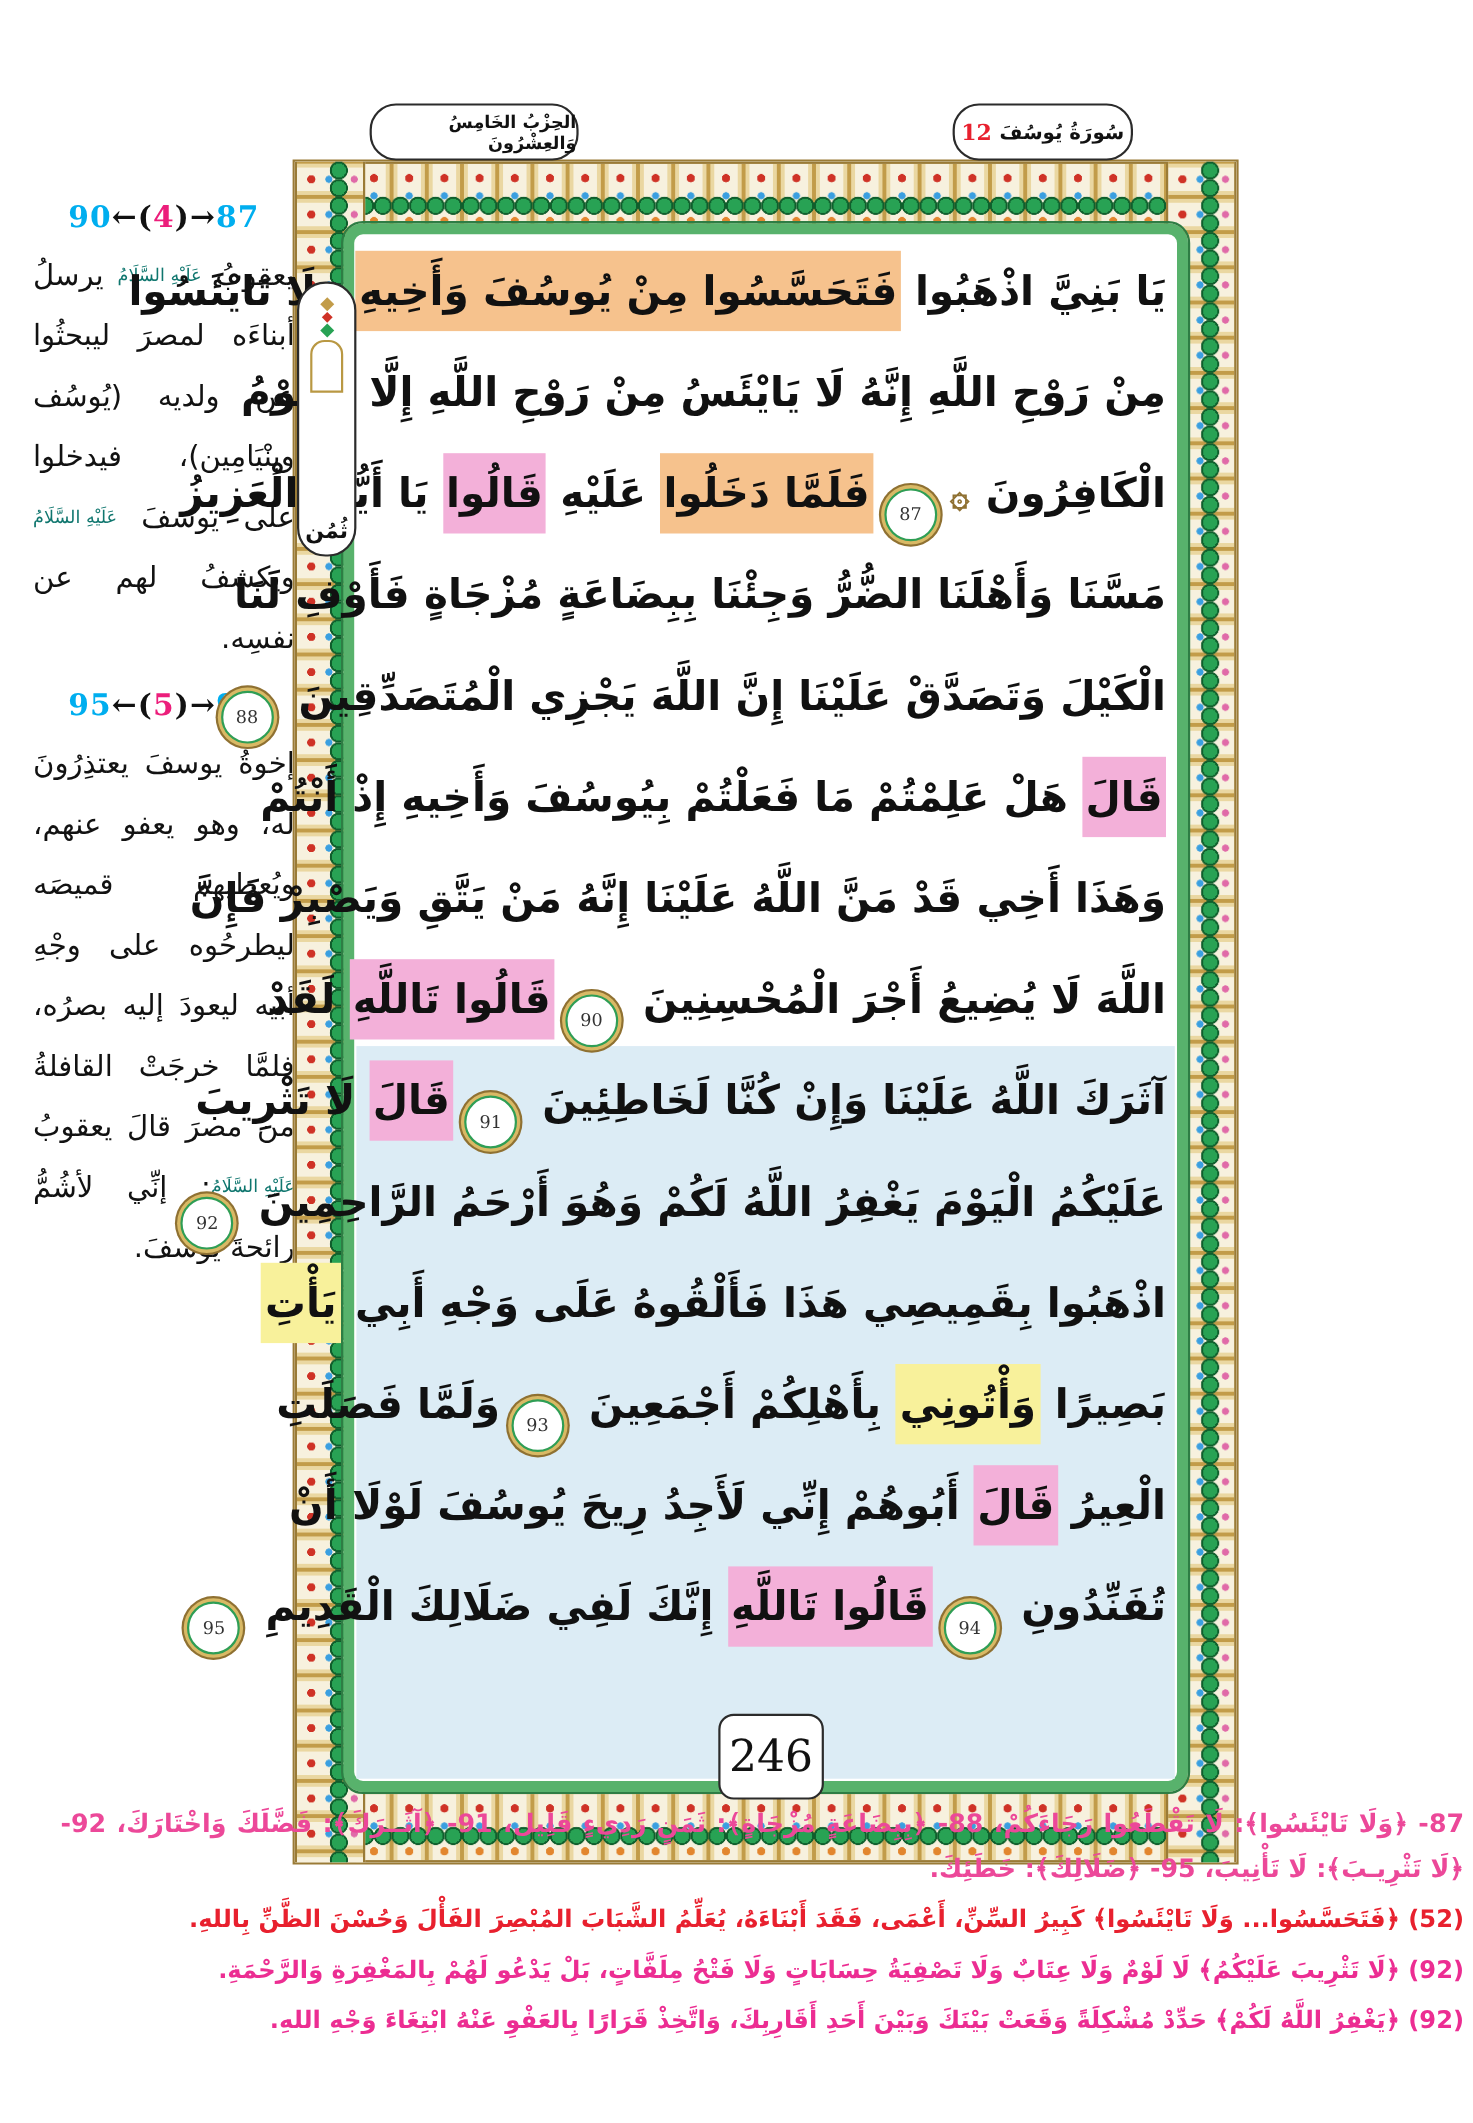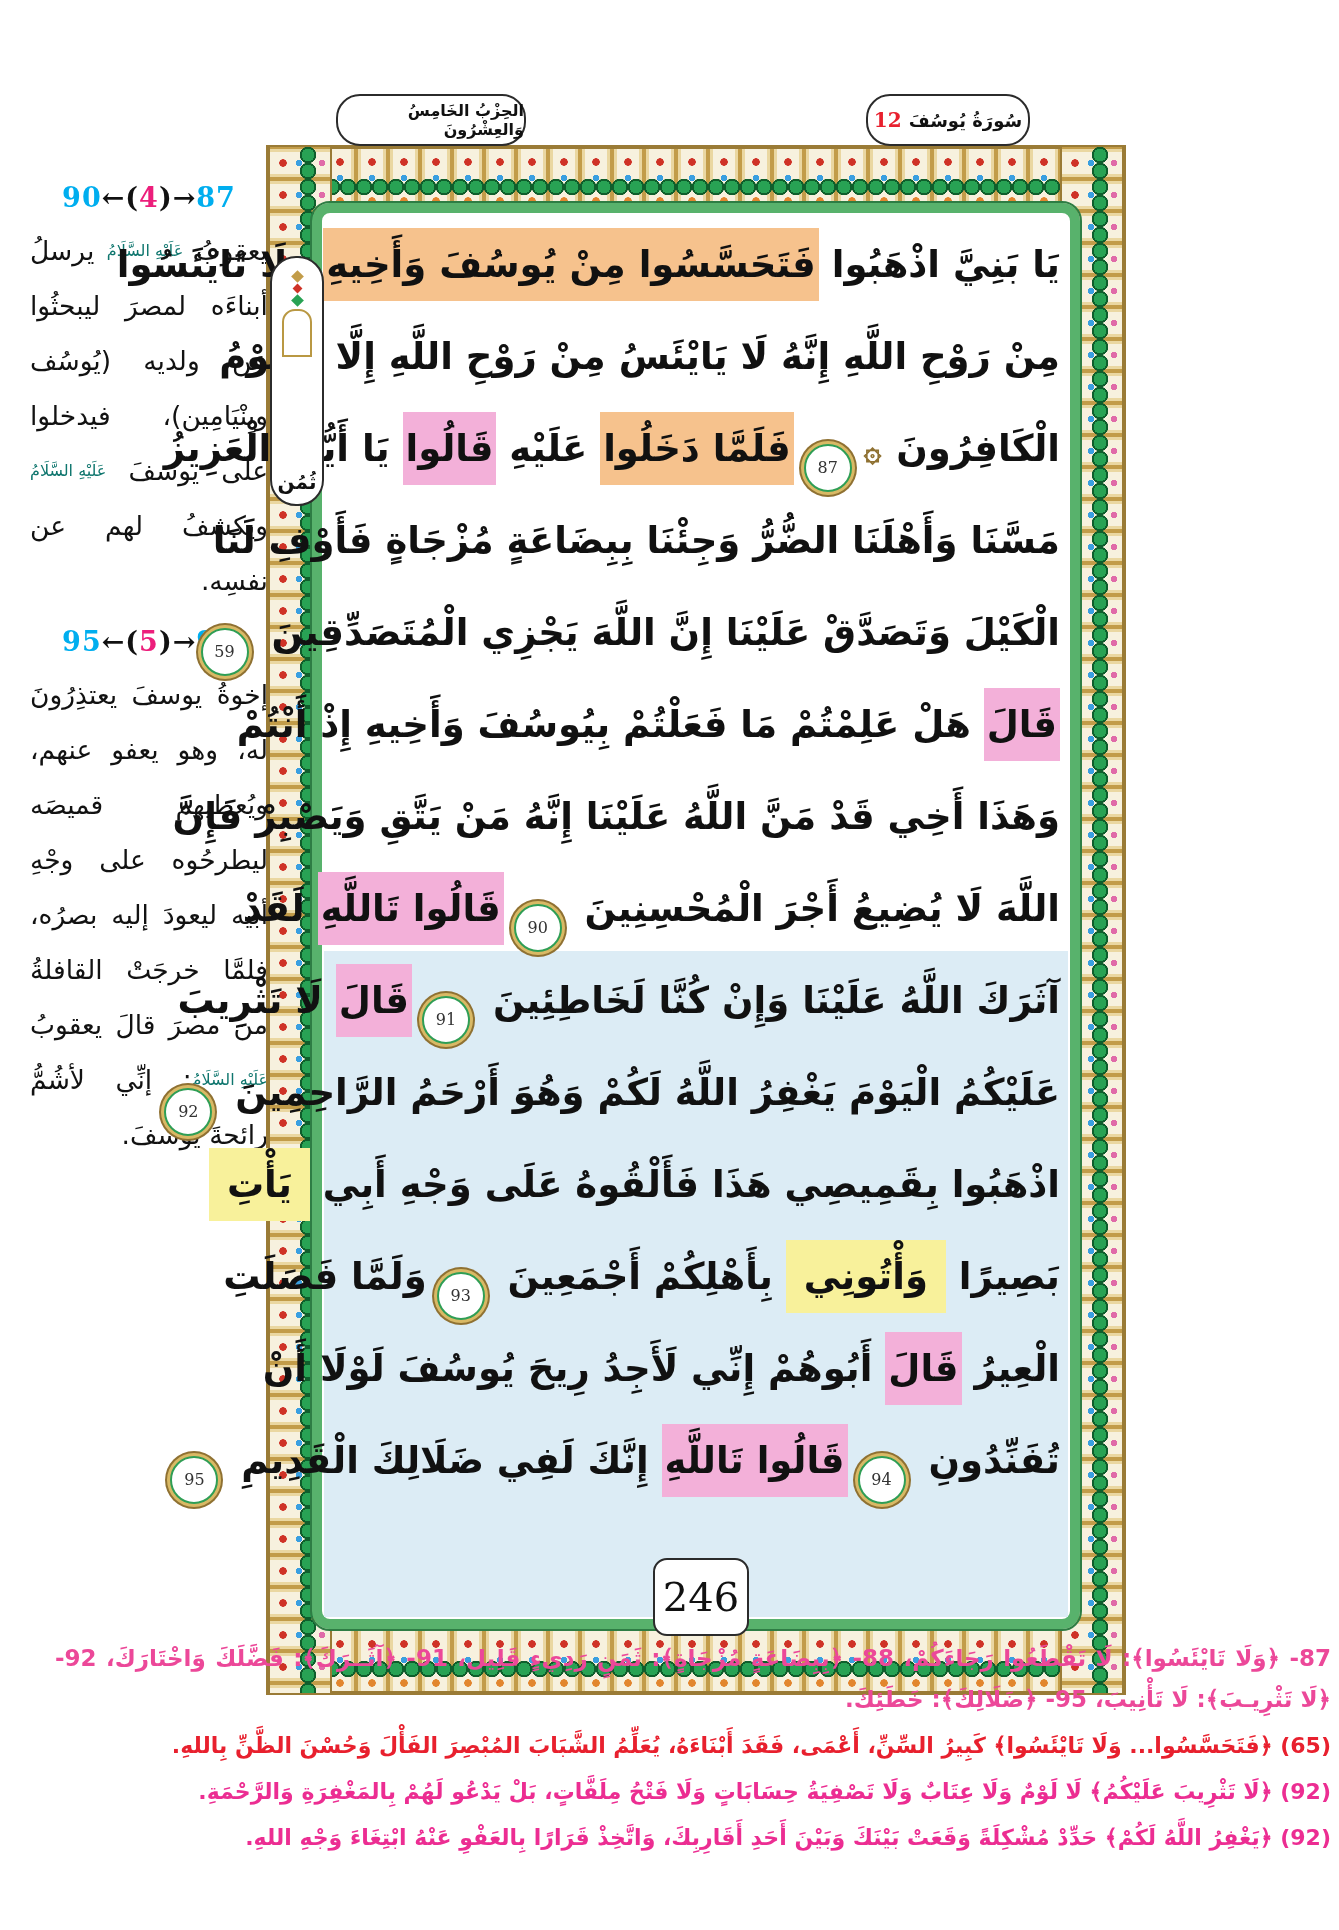--- a/index.html
+++ b/index.html
@@ -70,21 +70,21 @@
               font-family:"DejaVu Serif",serif;font-size:40px;font-weight:normal;}
 
   
   .qarea{position:relative;width:100%;height:100%;direction:rtl;}
   .blueband{position:absolute;left:-8px;right:-8px;bottom:-4px;top:732px;background:#dcecf5;z-index:0;}
   .qlines{position:relative;z-index:1;}
   .qline{height:92px;line-height:92px;font-size:37px;font-weight:bold;color:#111;
          text-align:justify;text-align-last:justify;white-space:nowrap;}
   .h-o{background:#f6c28d;padding:15px 3px;}
   .h-p{background:#f3b0d9;padding:15px 3px;}
-  .h-y{background:#f8f19b;padding:15px 18px;}
+  .h-y{background:#f8f19b;padding:15px 4px;}
   .ayah{display:inline-flex;align-items:center;justify-content:center;width:44px;height:44px;
         border-radius:50%;background:#fff;border:2px solid #2f9e55;
         box-shadow:0 0 0 3px #d9b965,0 0 0 5px #8f7132;
         font-family:"DejaVu Serif",serif;font-size:16px;font-weight:normal;color:#333;
         margin:0 10px;vertical-align:-12px;line-height:normal;}
   .rub{color:#8f7132;font-size:30px;margin:0 2px;}
 
   
   .footnotes{position:absolute;left:55px;right:8px;top:1638px;direction:rtl;text-align:justify;}
   .fn{margin:0 0 5px 0;font-weight:bold;line-height:41px;}
@@ -115,21 +115,21 @@
     <div class="band band-v band-right"></div>
 
     <div class="gbox">
       <div class="qarea">
         <div class="blueband"></div>
         <div class="qlines" id="quran-lines">
             <div class="qline"><span>يَا بَنِيَّ اذْهَبُوا </span><span class="h-o">فَتَحَسَّسُوا مِنْ يُوسُفَ وَأَخِيهِ</span><span> وَلَا تَايْئَسُوا</span></div>
             <div class="qline"><span>مِنْ رَوْحِ اللَّهِ إِنَّهُ لَا يَايْئَسُ مِنْ رَوْحِ اللَّهِ إِلَّا الْقَوْمُ</span></div>
             <div class="qline"><span>الْكَافِرُونَ </span><span class="rub">۞</span><span class="ayah">87</span><span class="h-o">فَلَمَّا دَخَلُوا</span><span> عَلَيْهِ </span><span class="h-p">قَالُوا</span><span> يَا أَيُّهَا الْعَزِيزُ</span></div>
             <div class="qline"><span>مَسَّنَا وَأَهْلَنَا الضُّرُّ وَجِئْنَا بِبِضَاعَةٍ مُزْجَاةٍ فَأَوْفِ لَنَا</span></div>
-            <div class="qline"><span>الْكَيْلَ وَتَصَدَّقْ عَلَيْنَا إِنَّ اللَّهَ يَجْزِي الْمُتَصَدِّقِينَ </span><span class="ayah">59</span></div>
+            <div class="qline"><span>الْكَيْلَ وَتَصَدَّقْ عَلَيْنَا إِنَّ اللَّهَ يَجْزِي الْمُتَصَدِّقِينَ </span><span class="ayah">88</span></div>
             <div class="qline"><span class="h-p">قَالَ</span><span> هَلْ عَلِمْتُمْ مَا فَعَلْتُمْ بِيُوسُفَ وَأَخِيهِ إِذْ أَنْتُمْ</span></div>
             <div class="qline"><span>وَهَذَا أَخِي قَدْ مَنَّ اللَّهُ عَلَيْنَا إِنَّهُ مَنْ يَتَّقِ وَيَصْبِرْ فَإِنَّ</span></div>
             <div class="qline"><span>اللَّهَ لَا يُضِيعُ أَجْرَ الْمُحْسِنِينَ </span><span class="ayah">90</span><span class="h-p">قَالُوا تَاللَّهِ</span><span> لَقَدْ</span></div>
             <div class="qline"><span>آثَرَكَ اللَّهُ عَلَيْنَا وَإِنْ كُنَّا لَخَاطِئِينَ </span><span class="ayah">91</span><span class="h-p">قَالَ</span><span> لَا تَثْرِيبَ</span></div>
             <div class="qline"><span>عَلَيْكُمُ الْيَوْمَ يَغْفِرُ اللَّهُ لَكُمْ وَهُوَ أَرْحَمُ الرَّاحِمِينَ </span><span class="ayah">92</span></div>
             <div class="qline"><span>اذْهَبُوا بِقَمِيصِي هَذَا فَأَلْقُوهُ عَلَى وَجْهِ أَبِي </span><span class="h-y">يَأْتِ</span></div>
             <div class="qline"><span>بَصِيرًا </span><span class="h-y">وَأْتُونِي</span><span> بِأَهْلِكُمْ أَجْمَعِينَ </span><span class="ayah">93</span><span>وَلَمَّا فَصَلَتِ</span></div>
             <div class="qline"><span>الْعِيرُ </span><span class="h-p">قَالَ</span><span> أَبُوهُمْ إِنِّي لَأَجِدُ رِيحَ يُوسُفَ لَوْلَا أَنْ</span></div>
             <div class="qline"><span>تُفَنِّدُونِ </span><span class="ayah">94</span><span class="h-p">قَالُوا تَاللَّهِ</span><span> إِنَّكَ لَفِي ضَلَالِكَ الْقَدِيمِ </span><span class="ayah">95</span></div>
           </div>
@@ -152,18 +152,18 @@
       <div class="arch"></div>
     </div>
     <span class="thumn-word">ثُمُن</span>
   </div>
   <div class="capsule cap-pageno">
     <span>246</span>
   </div>
 
   <footer class="footnotes" id="footnotes">
       <p class="fn f-teal">87- ﴿وَلَا تَايْئَسُوا﴾: لَا تَقْطَعُوا رَجَاءَكُمْ، 88- ﴿بِبِضَاعَةٍ مُزْجَاةٍ﴾: ثَمَنٍ رَدِيءٍ قَلِيل، 91- ﴿آثَــرَكَ﴾: فَضَّلَكَ وَاخْتَارَكَ، 92- ﴿لَا تَثْرِيـبَ﴾: لَا تَأْنِيبَ، 95- ﴿ضَلَالِكَ﴾: خَطَئِكَ.</p>
-      <p class="fn f-red">(65) ﴿فَتَحَسَّسُوا... وَلَا تَايْئَسُوا﴾ كَبِيرُ السِّنِّ، أَعْمَى، فَقَدَ أَبْنَاءَهُ، يُعَلِّمُ الشَّبَابَ المُبْصِرَ الفَأْلَ وَحُسْنَ الظَّنِّ بِاللهِ.</p>
+      <p class="fn f-red">(52) ﴿فَتَحَسَّسُوا... وَلَا تَايْئَسُوا﴾ كَبِيرُ السِّنِّ، أَعْمَى، فَقَدَ أَبْنَاءَهُ، يُعَلِّمُ الشَّبَابَ المُبْصِرَ الفَأْلَ وَحُسْنَ الظَّنِّ بِاللهِ.</p>
       <p class="fn f-mag">(92) ﴿لَا تَثْرِيبَ عَلَيْكُمُ﴾ لَا لَوْمٌ وَلَا عِتَابٌ وَلَا تَصْفِيَةُ حِسَابَاتٍ وَلَا فَتْحُ مِلَفَّاتٍ، بَلْ يَدْعُو لَهُمْ بِالمَغْفِرَةِ وَالرَّحْمَةِ.</p>
       <p class="fn f-mag">(92) ﴿يَغْفِرُ اللَّهُ لَكُمْ﴾ حَدِّدْ مُشْكِلَةً وَقَعَتْ بَيْنَكَ وَبَيْنَ أَحَدِ أَقَارِبِكَ، وَاتَّخِذْ قَرَارًا بِالعَفْوِ عَنْهُ ابْتِغَاءَ وَجْهِ اللهِ.</p>
     </footer>
 
 </div>
 
 </body></html>

